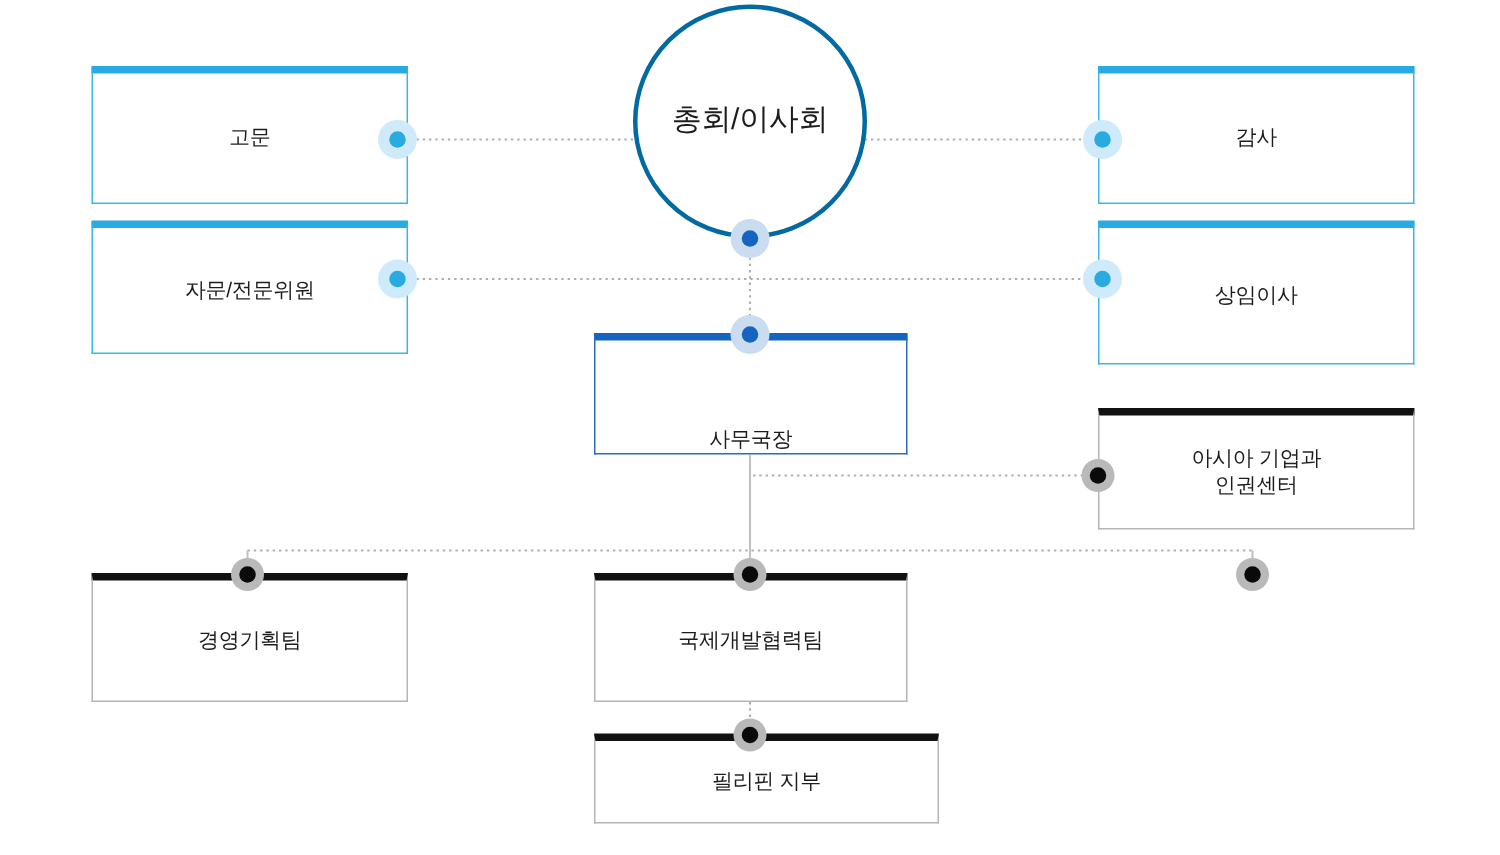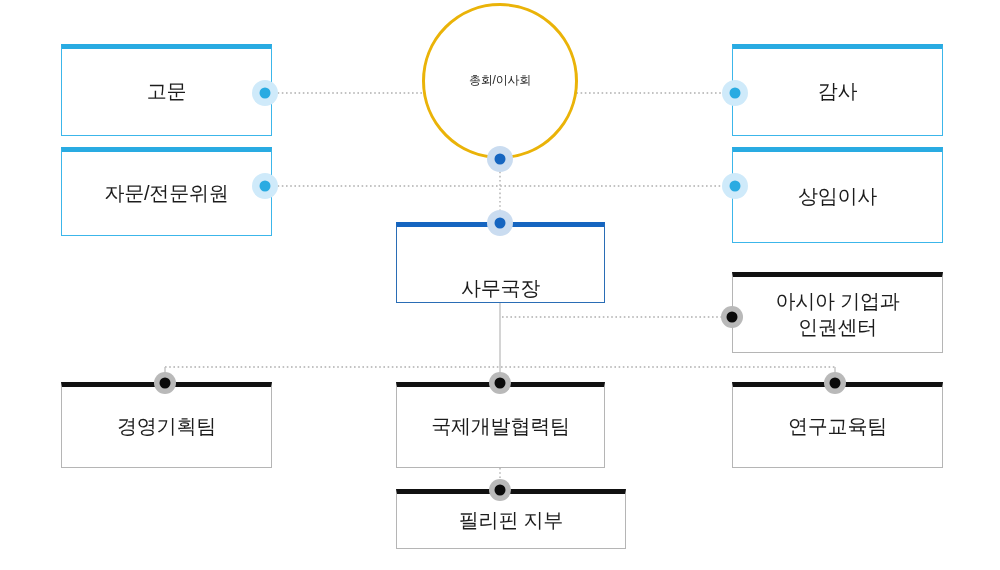--- a/index.html
+++ b/index.html
@@ -33,21 +33,21 @@
   
   .node {
     position: absolute;
     box-sizing: border-box;
     background: #ffffff;
     display: flex;
     align-items: center;
     justify-content: center;
     text-align: center;
     line-height: 1.28;
-    font-size: 20px;
+    font-size: 14px;
     letter-spacing: -0.2px;
     color: #1c1c1c;
   }
   .node .node-label {
     display: block;
     padding: 0 6px;
     white-space: pre-line;
   }
 
   
@@ -62,23 +62,23 @@
     align-items: flex-end;
   }
   
   .node.dark {
     border: 1px solid #b5b5b5;
     border-top: 5px solid #111111;
   }
 
   
   .node.circle {
-    border: 3px solid #eab308;
-    border-radius: 50%;
-    font-size: 12px;
+    border: 3px solid #0369a1;
+    border-radius: 50%;
+    font-size: 20px;
   }
 
   
   .dot {
     position: absolute;
     border-radius: 50%;
     transform: translate(-50%, -50%);
     display: block;
   }
   .dot .halo {
@@ -154,23 +154,20 @@
 
   <div class="node dark" style="left:732px; top:272px; width:211px; height:81px;">
     <span class="node-label">아시아 기업과
 인권센터</span>
   </div>
 
   <div class="node dark" style="left:396px; top:382px; width:209px; height:86px;">
     <span class="node-label">국제개발협력팀</span>
   </div>
 
-  <div class="node dark" style="left:732px; top:382px; width:211px; height:86px;">
-    <span class="node-label">연구교육팀</span>
-  </div>
 
   <div class="node dark" style="left:396px; top:489px; width:230px; height:60px;">
     <span class="node-label">필리핀 지부</span>
   </div>
 
   <span class="dot cyan" style="left:265px; top:93px; width:26px; height:26px;">
     <span class="halo"></span>
     <span class="core"></span>
   </span>
 

